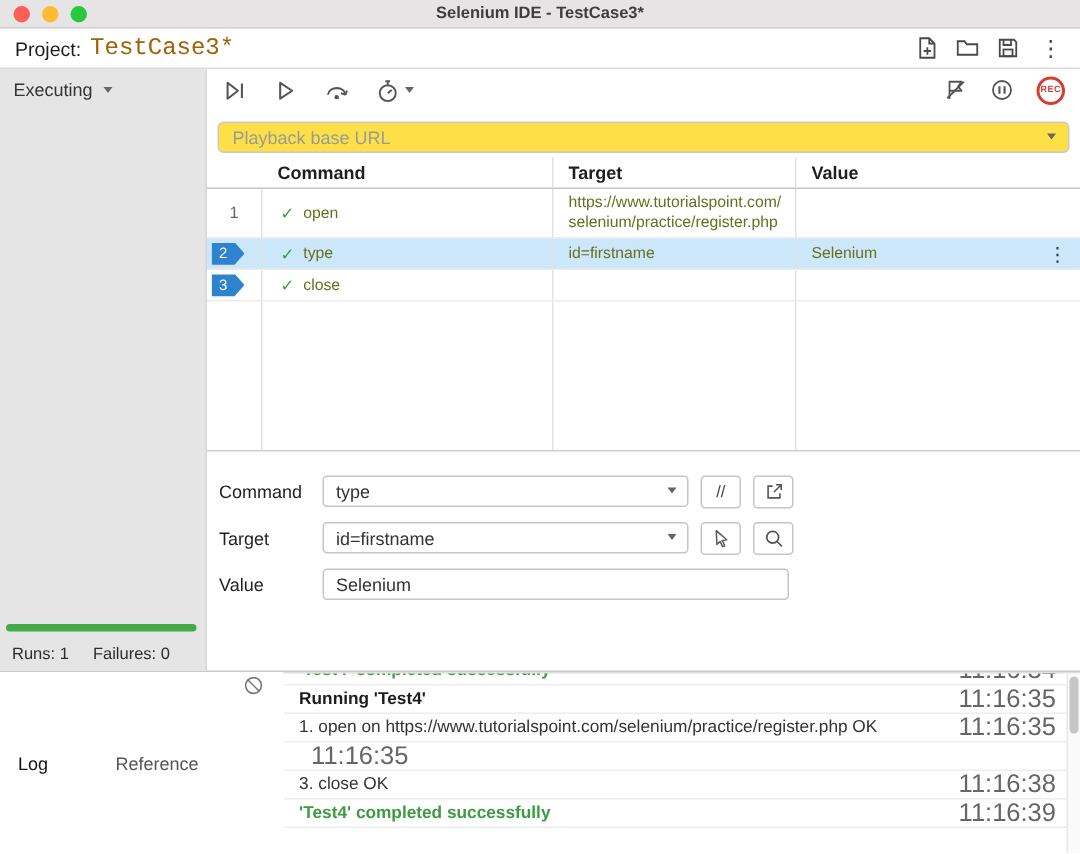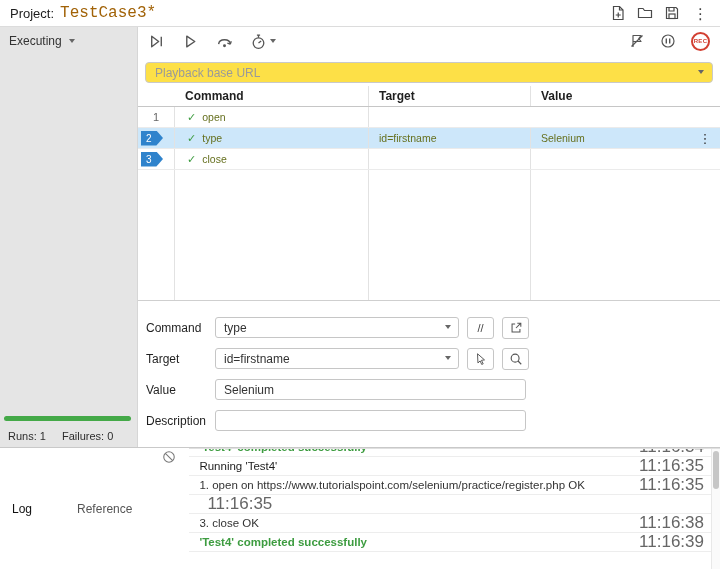--- a/index.html
+++ b/index.html
@@ -88,29 +88,37 @@
   .tabbar { flex:0 0 19px; display:flex; align-items:center; padding:0 12px; position:relative; }
   .tab { font-size:12px; color:#555; margin-right:45px; cursor:pointer; }
   .tab.active { color:#111; }
   .clear-log { position:absolute; right:13px; top:2px; cursor:pointer; }
   .log-list { flex:1 1 auto; overflow:hidden; position:relative; border-top:1px solid #e0e0e0; }
   .log-row { height:19px; display:flex; align-items:center; padding:0 16px 0 10px; border-bottom:1px solid #ededed; font-size:11.5px; color:#333; }
   .log-row.clipped { margin-top:-11px; }
   .log-row .lt { flex:1 1 auto; white-space:nowrap; overflow:hidden; }
   .log-row .time { font-size:17px; color:#666; margin-left:8px; flex:0 0 auto; }
   .log-success .lt { color:#3d9c40; font-weight:700; }
-  .log-title .lt { font-weight:400; color:#1d1d1d; }
+  .log-title .lt { font-weight:700; color:#1d1d1d; }
   .log-scrollbar { position:absolute; top:0; right:0; bottom:0; width:9px; background:#fafafa; border-left:1px solid #e8e8e8; z-index:3; }
   .log-thumb { position:absolute; top:2px; left:1px; width:6px; height:38px; background:#c6c6c6; border-radius:3px; }
 </style>
 </head>
 <body>
 
 <div class="app">
 
+  <div class="titlebar">
+    <div class="lights">
+      <span class="light r"></span>
+      <span class="light y"></span>
+      <span class="light g"></span>
+    </div>
+    <div class="win-title">Selenium IDE - TestCase3*</div>
+  </div>
 
   <div class="project-row">
     <span class="proj-label">Project:</span>
     <span class="proj-name">TestCase3*</span>
     <div class="proj-actions">
       <span class="icon-btn">
         <svg width="16" height="16" viewBox="0 0 16 16">
             <path d="M3.5 1.5h6l3.5 3.5v9.5h-9.5z" fill="none" stroke="#4a4a4a" stroke-width="1.2"></path>
             <path d="M9.5 1.5v3.5h3.5" fill="none" stroke="#4a4a4a" stroke-width="1.2"></path>
             <path d="M8.25 7.5v5M5.75 10h5" stroke="#4a4a4a" stroke-width="1.2"></path>
@@ -208,20 +216,23 @@
             <div class="th vb">Value</div>
             <div class="c-menu"></div>
           </div>
 
           <div class="t-row">
             <div class="c-num">1</div>
             <div class="c-cmd">
               <span class="check">✓</span>
               <span class="code">open</span>
             </div>
+            <div class="c-target vb">
+                <span class="code">https://www.tutorialspoint.com/selenium/practice/register.php</span>
+              </div>
             <div class="c-value vb">
                 <span class="code"></span>
               </div>
             <div class="c-menu"></div>
           </div>
 
           <div class="t-row row-selected">
             <div class="c-num has-chip">
               <span class="chip">2</span>
             </div>
@@ -296,24 +307,20 @@
               <svg width="14" height="14" viewBox="0 0 16 16">
                   <circle cx="7" cy="7" r="4.5" fill="none" stroke="#555" stroke-width="1.3"></circle>
                   <path d="M10.3 10.3L14 14" stroke="#555" stroke-width="1.3"></path>
                 </svg>
             </button>
           </div>
           <div class="e-row">
             <label>Value</label>
             <input class="e-input w-lg" value="Selenium" style="">
           </div>
-          <div class="e-row">
-            <label>Description</label>
-            <input class="e-input w-lg" value="" style="">
-          </div>
         </div>
 
       </div>
     </div>
   </div>
 
   <div class="bottom-panel">
     <div class="tabbar">
       <span class="tab active">Log</span>
       <span class="tab">Reference</span>

